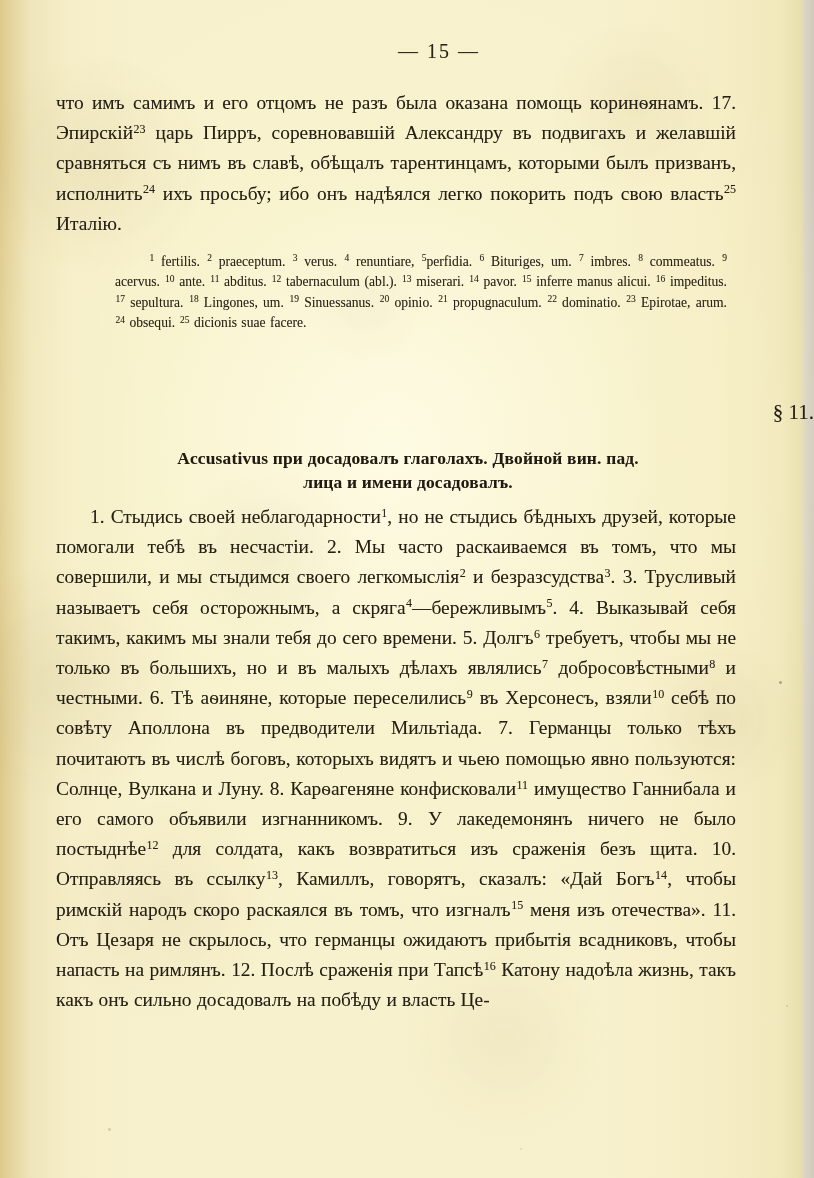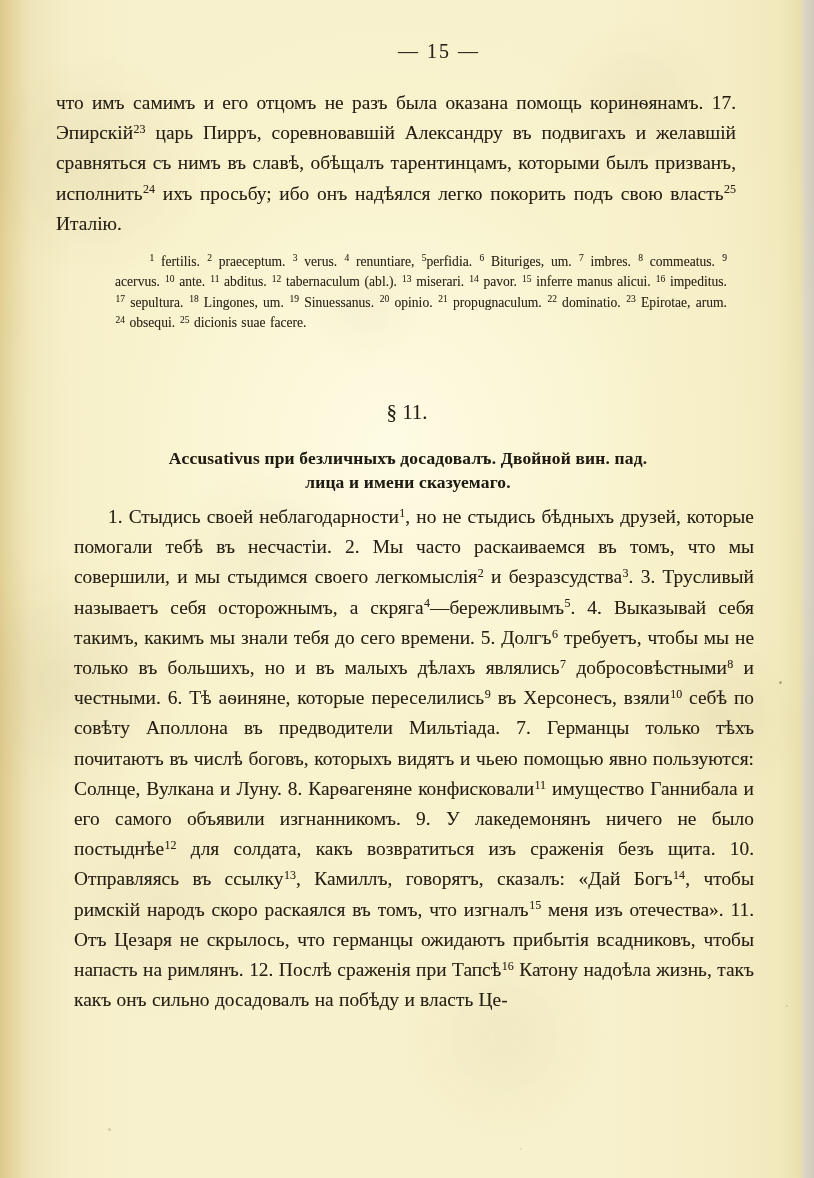--- a/index.html
+++ b/index.html
@@ -89,21 +89,21 @@
     font-size: 19.4px;
     line-height: 30.2px;
     text-align: justify;
     text-align-last: left;
     word-spacing: 0.5px;
     color: #241e15;
   }
 
   .para-top { top: 88px; }
 
-  .para-ex  { top: 502px; text-indent: 34px; margin-left: 18px; }
+  .para-ex  { top: 502px; text-indent: 34px; }
 
   
   .notes {
     position: absolute;
     left: 104px;
     width: 612px;
     top: 252px;
     font-size: 13.6px;
     line-height: 20.4px;
     text-align: justify;
@@ -113,21 +113,21 @@
     margin-left: 11px;
   }
   .notes .first { padding-left: 34px; }
 
   
   .sec-num {
     position: absolute;
     top: 400px;
     left: 0;
     width: 814px;
-    text-align: center;
+    text-align: right;
     font-size: 21px;
     color: #241e15;
   }
 
   .sec-title {
     position: absolute;
     top: 446px;
     left: 68px;
     width: 680px;
     text-align: center;
@@ -163,21 +163,21 @@
   <div id="content">
 
     <div class="folio ink">— 15 —</div>
 
     <div class="block bodytext para-top ink">что имъ самимъ и его отцомъ не разъ была оказана помощь коринѳянамъ.  17. Эпирскій<sup>23</sup> царь Пирръ, соревновавшій Александру въ подвигахъ и желавшій сравняться съ нимъ въ славѣ, обѣщалъ тарентинцамъ, которыми былъ призванъ, исполнить<sup>24</sup> ихъ просьбу; ибо онъ надѣялся легко покорить подъ свою власть<sup>25</sup> Италію.</div>
 
     <div class="notes ink"><span class="first"><sup>1</sup> fertilis. <sup>2</sup> praeceptum. <sup>3</sup> verus. <sup>4</sup> renuntiare, <sup>5</sup>perfidia. <sup>6</sup> Bituriges, um. <sup>7</sup> imbres. <sup>8</sup> commeatus. <sup>9</sup> acervus. <sup>10</sup> ante. <sup>11</sup> abditus. <sup>12</sup> tabernaculum (abl.). <sup>13</sup> miserari. <sup>14</sup> pavor. <sup>15</sup> inferre manus alicui. <sup>16</sup> impeditus. <sup>17</sup> sepultura. <sup>18</sup> Lingones, um. <sup>19</sup> Sinuessanus. <sup>20</sup> opinio. <sup>21</sup> propugnaculum.  <sup>22</sup> dominatio.  <sup>23</sup> Epirotae, arum.  <sup>24</sup> obsequi. <sup>25</sup> dicionis suae facere.</span></div>
 
     <div class="sec-num ink">§ 11.</div>
 
-    <div class="sec-title ink"><span>Accusativus при безличныхъ досадовалъ. Двойной вин. пад.</span><br><span>лица и имени сказуемаго.</span></div>
+    <div class="sec-title ink"><span>Accusativus при досадовалъ глаголахъ. Двойной вин. пад.</span><br><span>лица и имени досадовалъ.</span></div>
 
     <div class="block bodytext para-ex ink">1. Стыдись своей неблагодарности<sup>1</sup>, но не стыдись бѣдныхъ друзей, которые помогали тебѣ въ несчастіи.  2. Мы часто раскаиваемся въ томъ, что мы совершили, и мы стыдимся своего легкомыслія<sup>2</sup> и безразсудства<sup>3</sup>.  3. Трусливый называетъ себя осторожнымъ, а скряга<sup>4</sup>—бережливымъ<sup>5</sup>. 4. Выказывай себя такимъ, какимъ мы знали тебя до сего времени.  5. Долгъ<sup>6</sup> требуетъ, чтобы мы не только въ большихъ, но и въ малыхъ дѣлахъ являлись<sup>7</sup> добросовѣстными<sup>8</sup> и честными.  6. Тѣ аѳиняне, которые переселились<sup>9</sup> въ Херсонесъ, взяли<sup>10</sup> себѣ по совѣту Аполлона въ предводители Мильтіада.  7. Германцы только тѣхъ почитаютъ въ числѣ боговъ, которыхъ видятъ и чьею помощью явно пользуются: Солнце, Вулкана и Луну.  8. Карѳагеняне  конфисковали<sup>11</sup> имущество Ганнибала и его самого объявили изгнанникомъ. 9.  У лакедемонянъ ничего не было постыднѣе<sup>12</sup> для солдата, какъ возвратиться изъ сраженія безъ щита.  10. Отправляясь въ ссылку<sup>13</sup>, Камиллъ, говорятъ, сказалъ: «Дай Богъ<sup>14</sup>, чтобы римскій народъ скоро раскаялся въ томъ, что изгналъ<sup>15</sup> меня изъ отечества».  11. Отъ Цезаря не скрылось, что германцы ожидаютъ прибытія всадниковъ, чтобы напасть на римлянъ. 12.  Послѣ  сраженія  при  Тапсѣ<sup>16</sup>  Катону  надоѣла  жизнь, такъ  какъ  онъ  сильно  досадовалъ  на  побѣду  и  власть  Це-</div>
 
   </div>
 
   <div id="grain"></div>
 
   <div class="speck" style="left:779px; top:681px; width:3px; height:3px;"></div>
   <div class="speck" style="left:108px; top:1128px; width:3px; height:3px; opacity:0.5;"></div>
   <div class="speck" style="left:786px; top:1005px; width:2px; height:2px; opacity:0.45;"></div>

